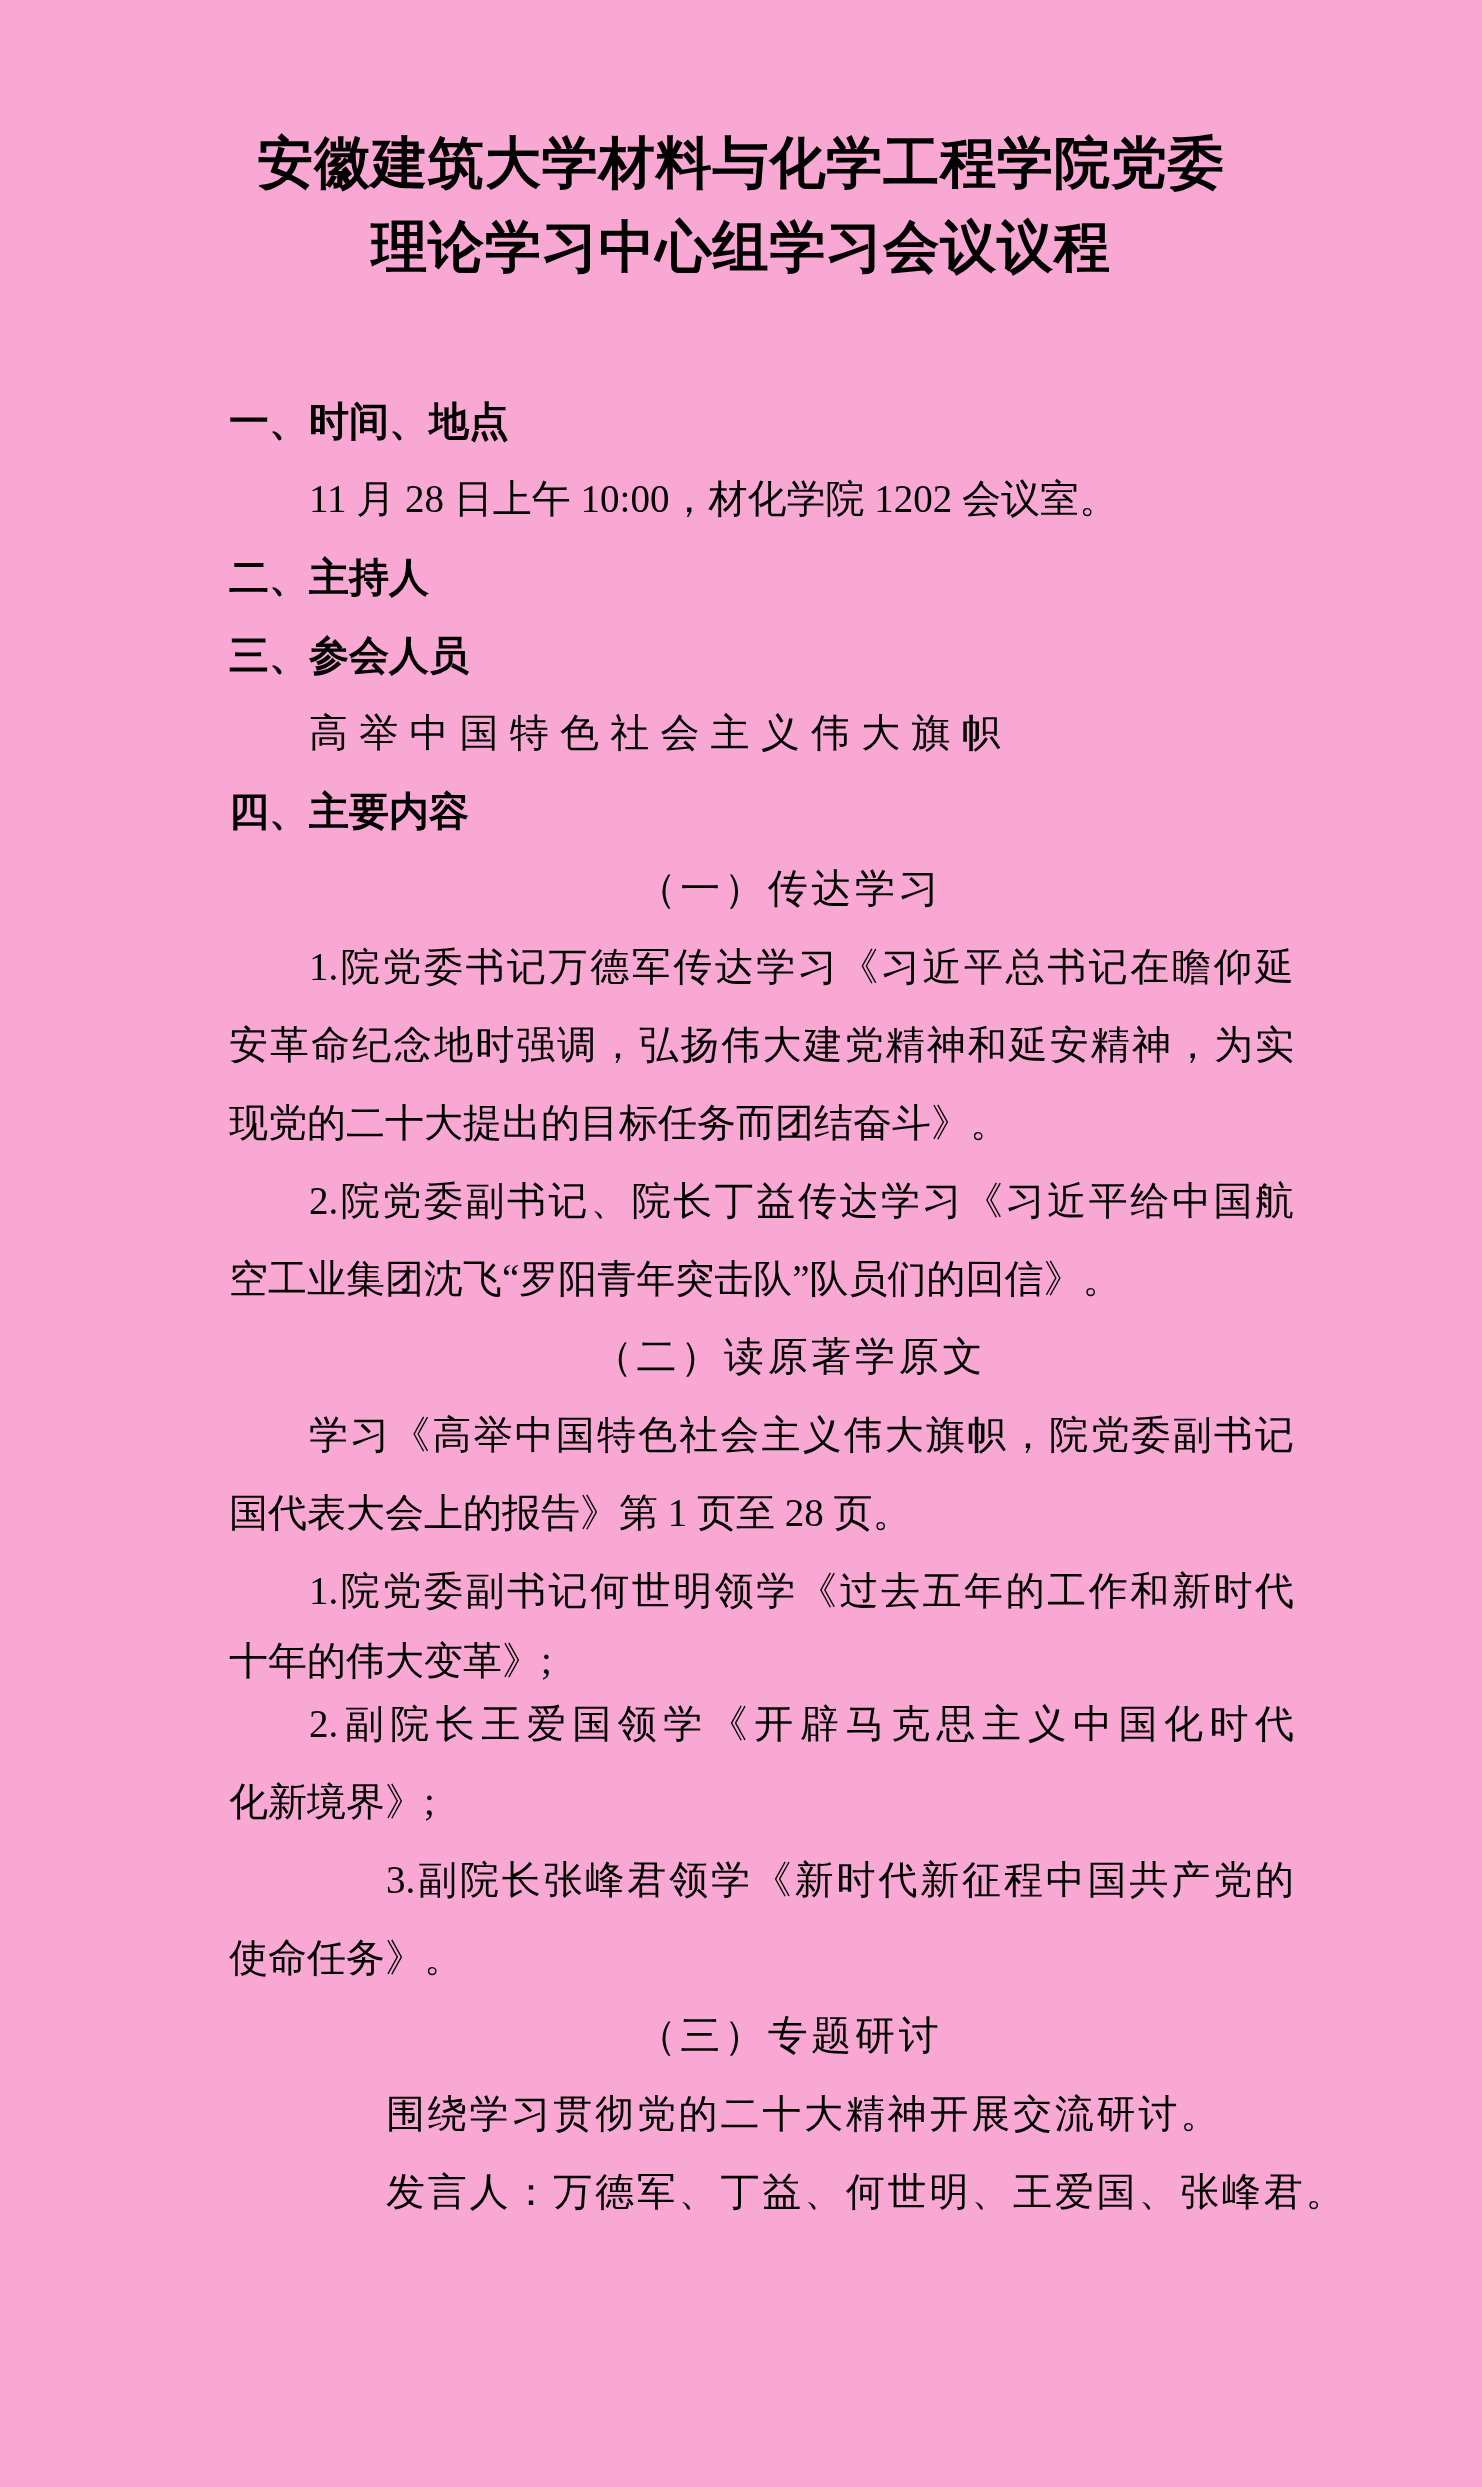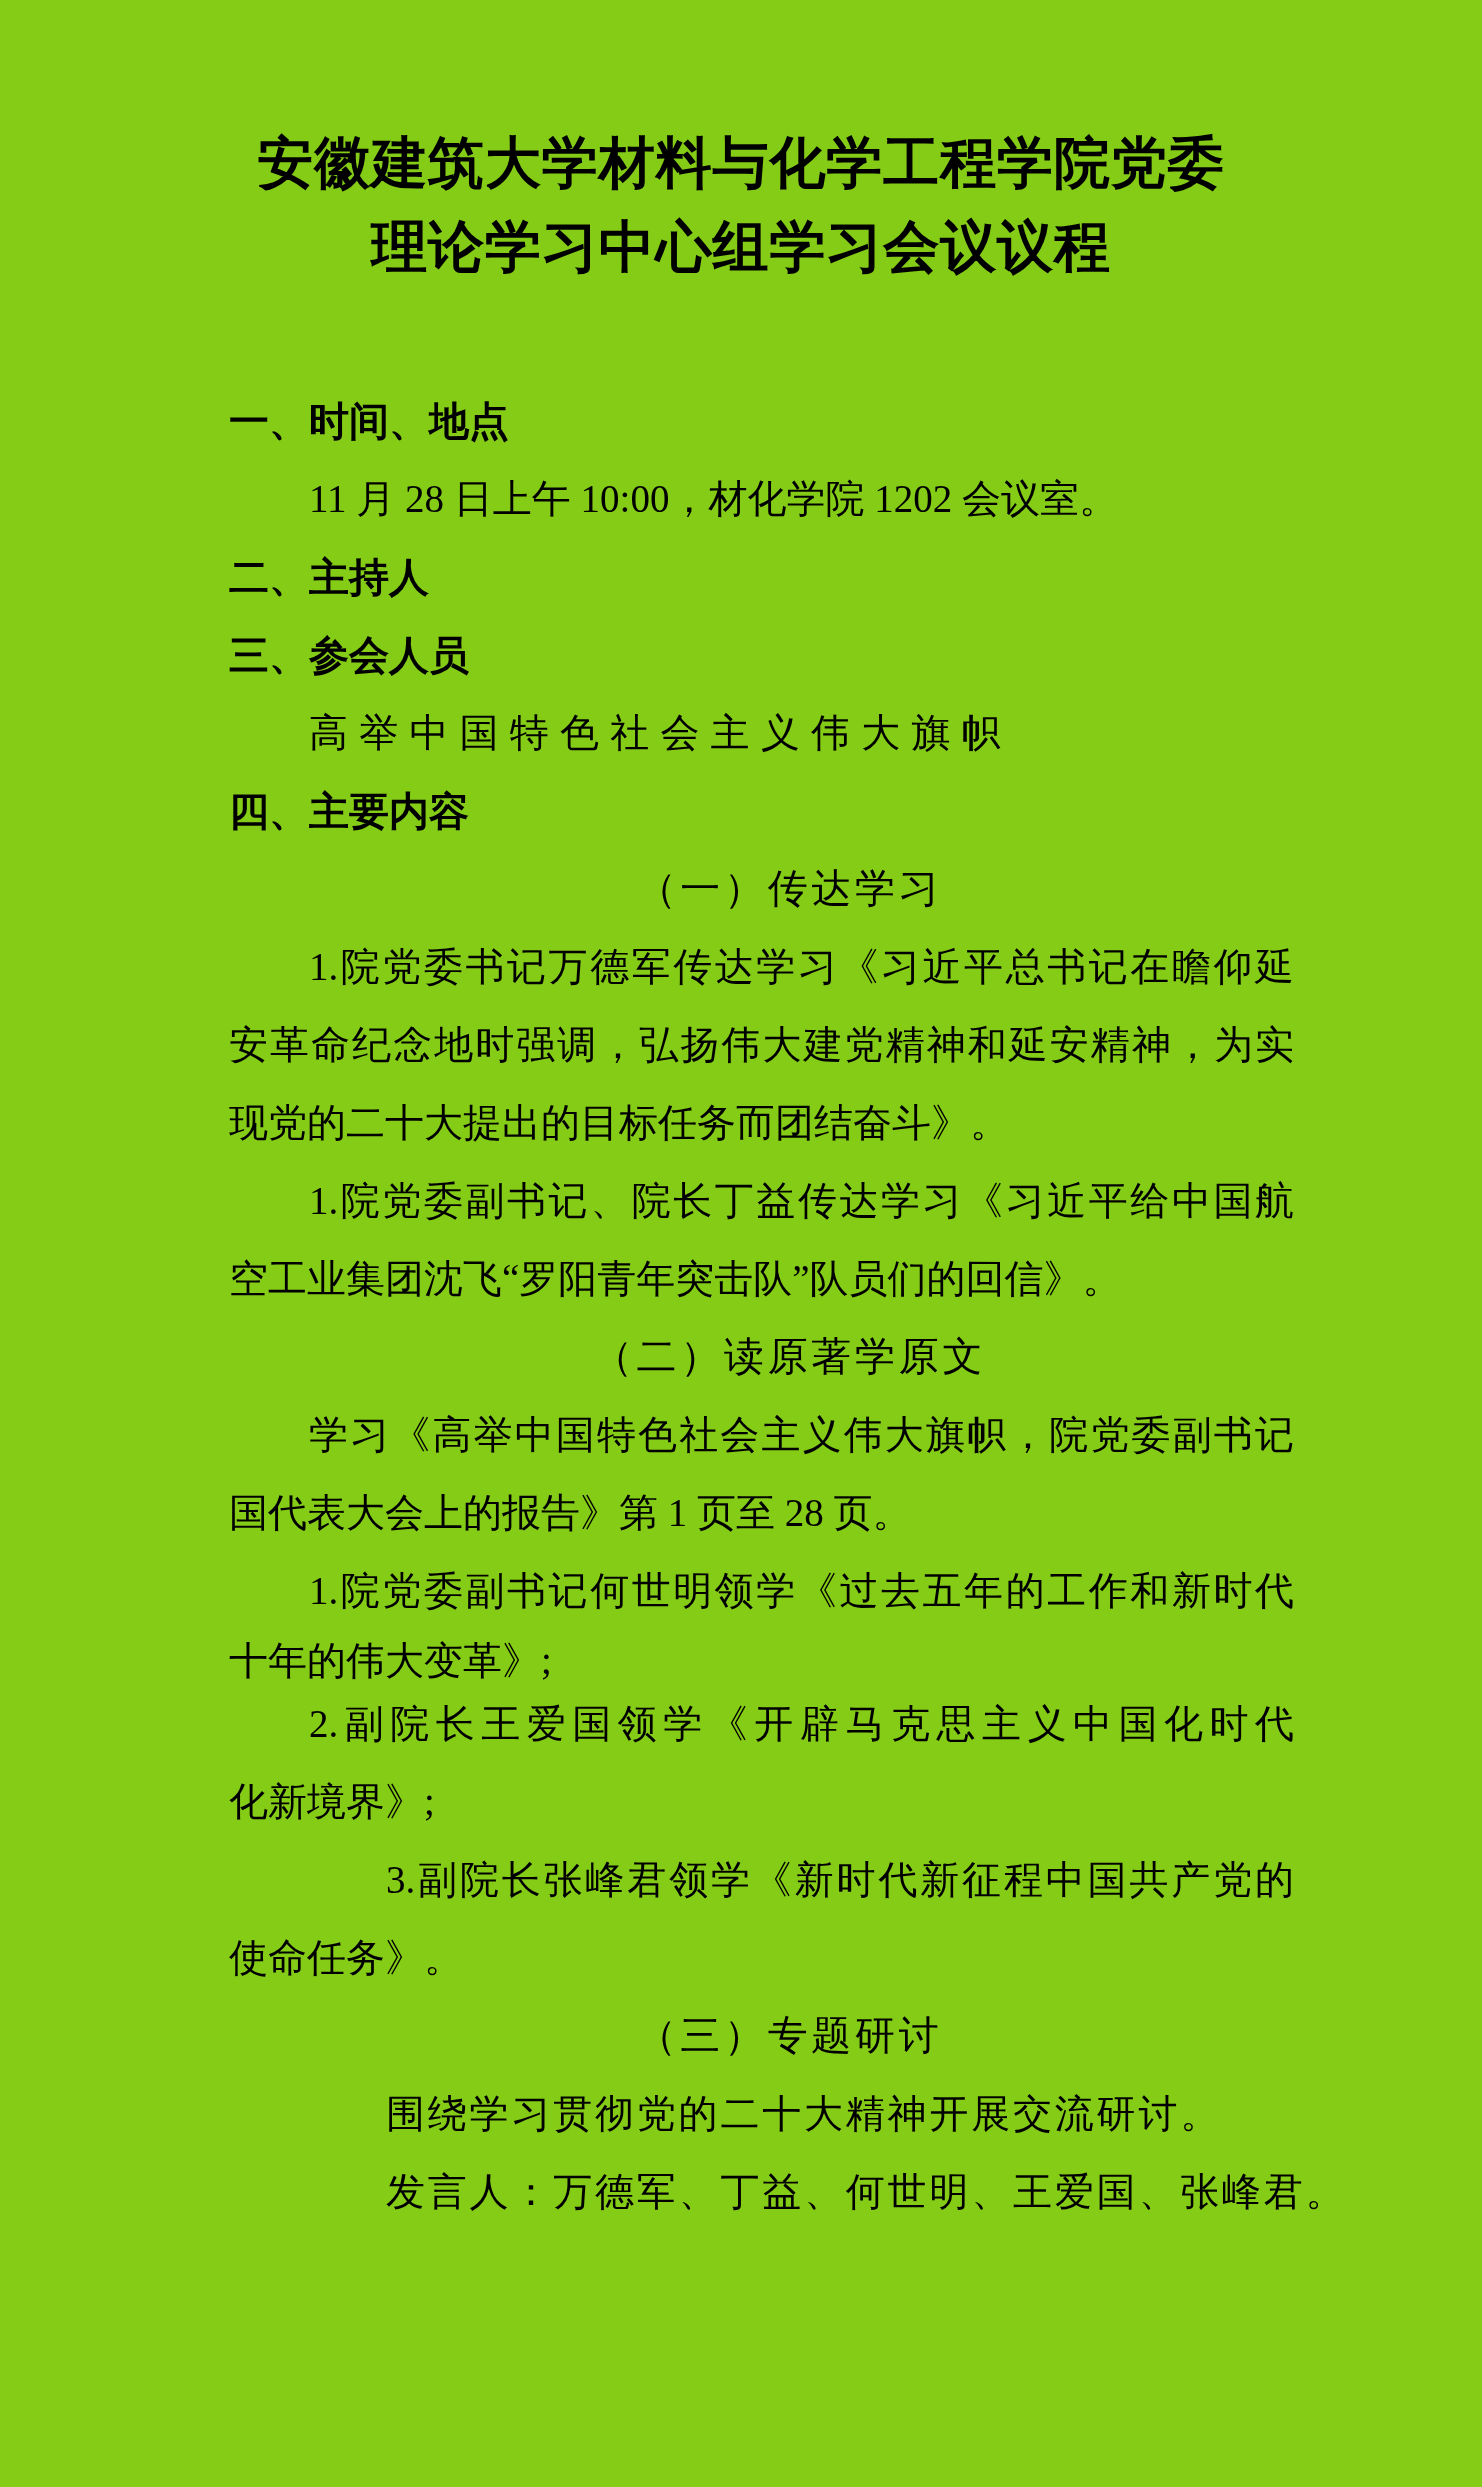--- a/index.html
+++ b/index.html
@@ -4,21 +4,21 @@
 <style>
   html, body {
     margin: 0;
     padding: 0;
     background: #ffffff;
   }
   .page {
     position: relative;
     width: 1482px;
     height: 2487px;
-    background: #84cc16;
+    background: #f9a8d4;
     color: #000000;
     overflow: hidden;
     font-family: "Liberation Serif", serif;
   }
   .title-block {
     padding-top: 121px;
     text-align: center;
   }
   .title-line {
     font-size: 56px;
@@ -75,21 +75,21 @@
       <div class="line role-heading">一、时间、地点</div>
       <div class="line role-body ind2">11 月 28 日上午 10:00，材化学院 1202 会议室。</div>
       <div class="line role-heading">二、主持人</div>
       <div class="line role-heading">三、参会人员</div>
       <div class="line role-body ind2 sp-wide">高举中国特色社会主义伟大旗帜</div>
       <div class="line role-heading">四、主要内容</div>
       <div class="line role-subheading indsub">（一）传达学习</div>
       <div class="line role-body ind2 just">1.院党委书记万德军传达学习《习近平总书记在瞻仰延</div>
       <div class="line role-body just">安革命纪念地时强调，弘扬伟大建党精神和延安精神，为实</div>
       <div class="line role-body">现党的二十大提出的目标任务而团结奋斗》。</div>
-      <div class="line role-body ind2 just">1.院党委副书记、院长丁益传达学习《习近平给中国航</div>
+      <div class="line role-body ind2 just">2.院党委副书记、院长丁益传达学习《习近平给中国航</div>
       <div class="line role-body">空工业集团沈飞“罗阳青年突击队”队员们的回信》。</div>
       <div class="line role-subheading indsub">（二）读原著学原文</div>
       <div class="line role-body ind2 just">学习《高举中国特色社会主义伟大旗帜，院党委副书记</div>
       <div class="line role-body">国代表大会上的报告》第 1 页至 28 页。</div>
       <div class="line role-body ind2 just">1.院党委副书记何世明领学《过去五年的工作和新时代</div>
       <div class="line role-body tight-a">十年的伟大变革》;</div>
       <div class="line role-body ind2 just tight-b">2.副院长王爱国领学《开辟马克思主义中国化时代</div>
       <div class="line role-body">化新境界》;</div>
       <div class="line role-body ind4 just">3.副院长张峰君领学《新时代新征程中国共产党的</div>
       <div class="line role-body">使命任务》。</div>

